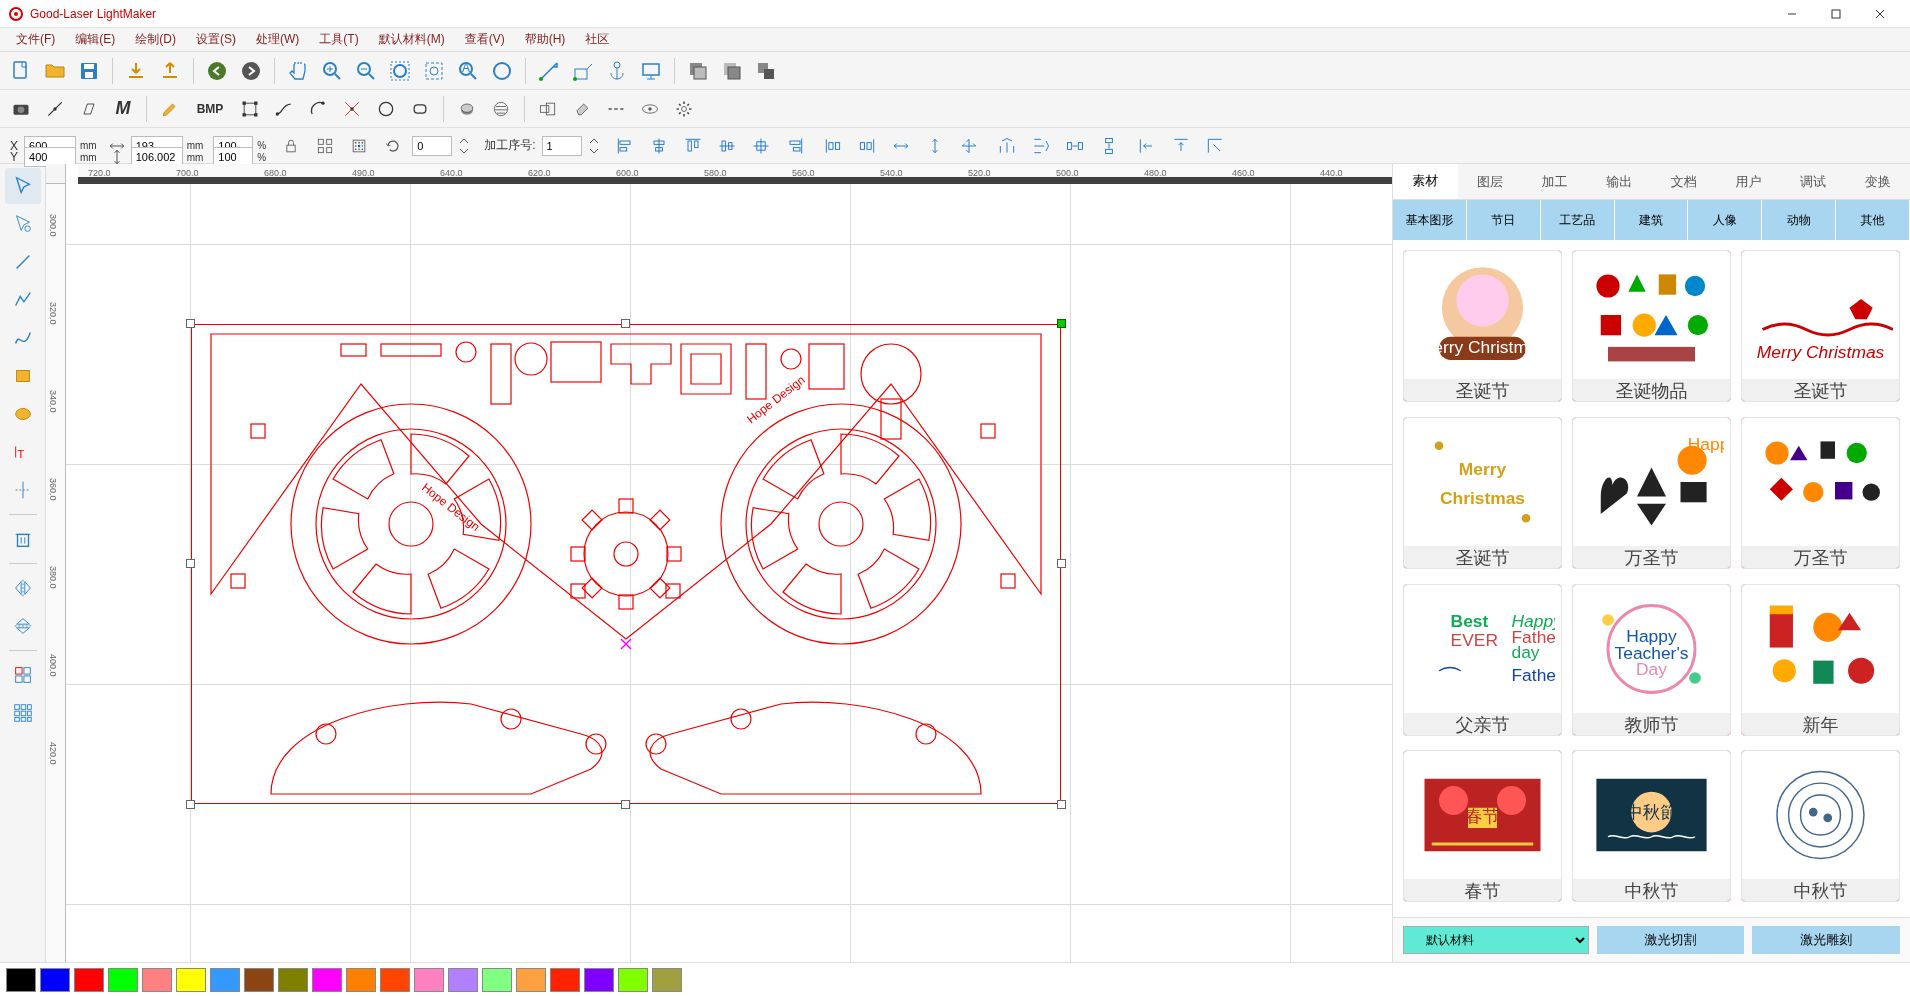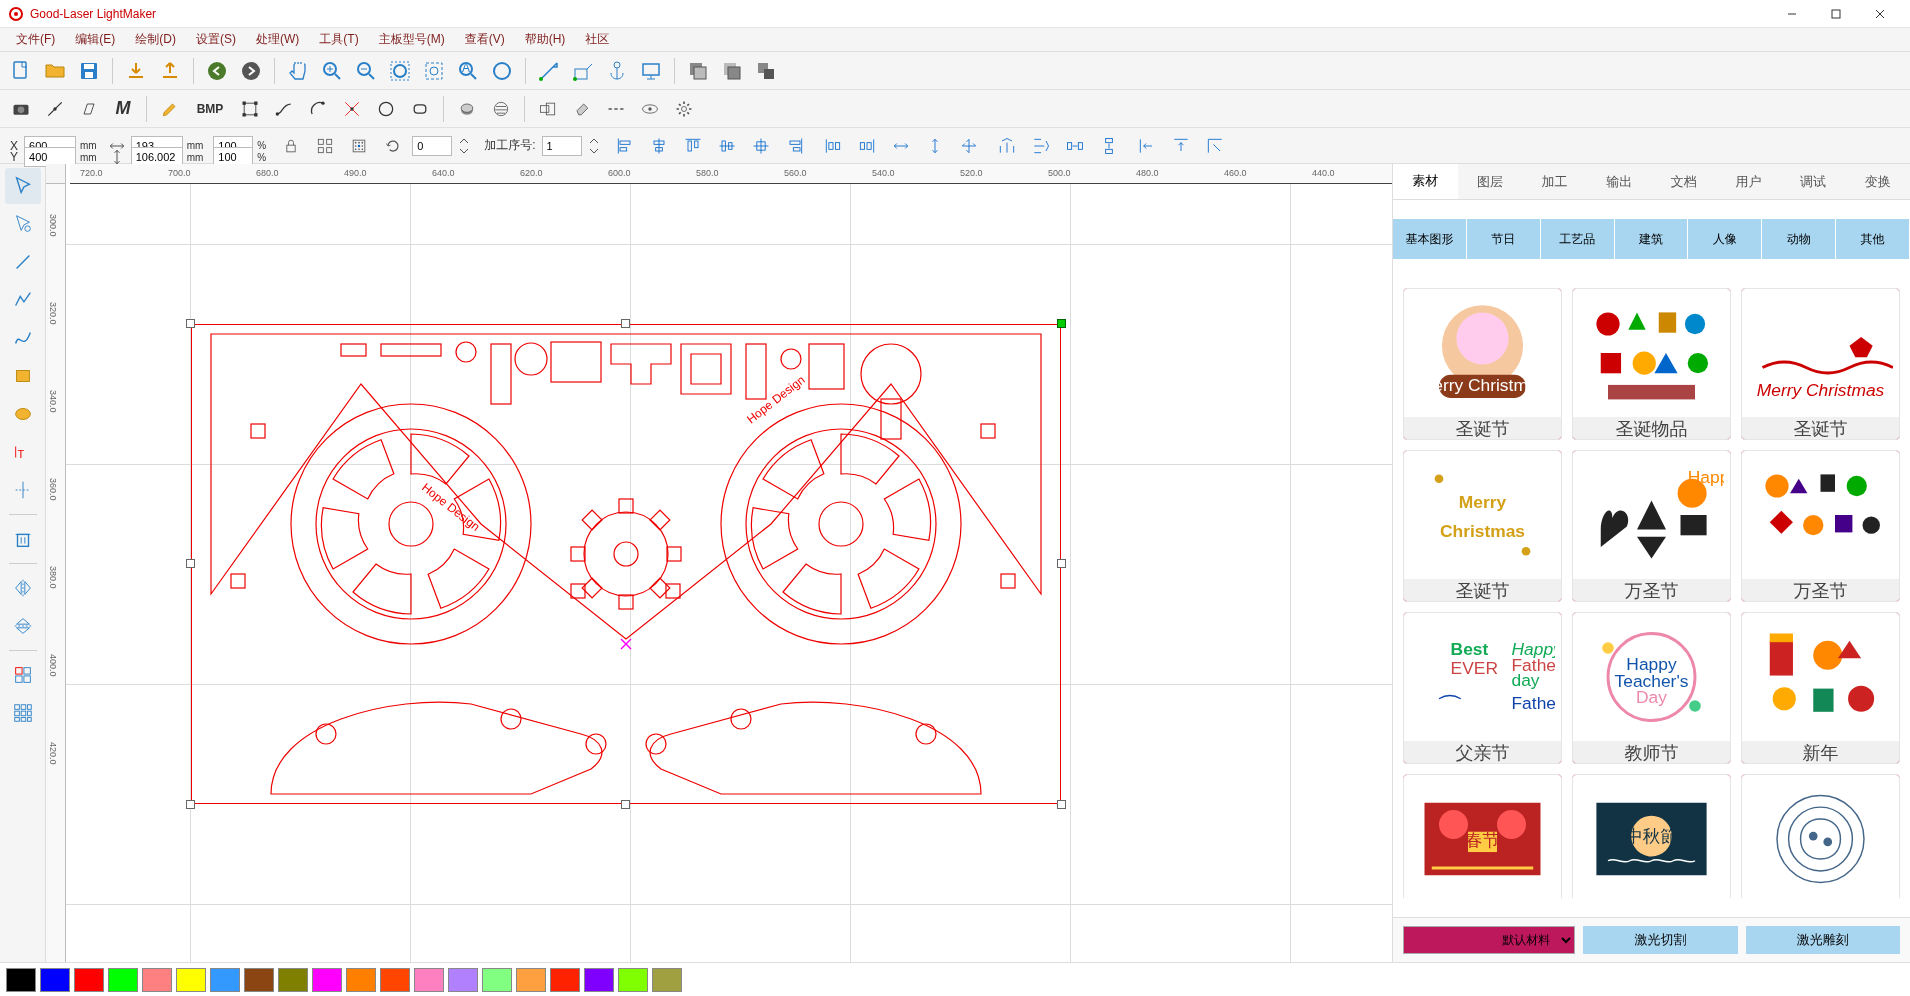--- a/index.html
+++ b/index.html
@@ -33,45 +33,45 @@
 
 
 .vtool { width: 46px; background: #f5f5f5; border-right: 1px solid #ddd; display: flex; flex-direction: column; align-items: center; padding: 4px 0; gap: 2px; }
 .vtool .tbtn { width: 36px; height: 36px; }
 .vtool .tbtn svg { width: 22px; height: 22px; }
 .vtool .tbtn.active { background: #e0e8f0; }
 .vtool .vsep { width: 28px; height: 1px; background: #ccc; margin: 4px 0; }
 
 
 .canvaswrap { flex: 1; position: relative; background: #fff; overflow: hidden; }
-.ruler-h { position: absolute; top: 0; left: 24px; right: 0; height: 20px; background: #f9f9f9; border-bottom: 1px solid #404040; }
+.ruler-h { position: absolute; top: 0; left: 32px; right: 0; height: 20px; background: #f9f9f9; border-bottom: 7px solid #404040; }
 .ruler-v { position: absolute; top: 20px; left: 0; bottom: 0; width: 20px; background: #f9f9f9; border-right: 1px solid #bbb; }
 .ruler-corner { position: absolute; top: 0; left: 0; width: 20px; height: 20px; background: #f5f5f5; border-right: 1px solid #bbb; border-bottom: 1px solid #bbb; }
 .canvas { position: absolute; top: 20px; left: 20px; right: 0; bottom: 0; background: #fff; }
 .grid { position: absolute; inset: 0; }
 .gridline-v { position: absolute; top: 0; bottom: 0; width: 1px; background: #dcdcdc; }
 .gridline-h { position: absolute; left: 0; right: 0; height: 1px; background: #dcdcdc; }
 .rulertick { position: absolute; font-size: 9px; color: #666; }
 .design { position: absolute; }
 .design svg { overflow: visible; }
 
 
-.rpanel { width: 518px; background: #fff; border-left: 1px solid #ddd; display: flex; flex-direction: column; gap: 19px; }
+.rpanel { width: 518px; background: #fff; border-left: 1px solid #ddd; display: flex; flex-direction: column; }
 .rtabs { display: flex; height: 36px; border-bottom: 1px solid #ddd; }
 .rtab { flex: 1; display: flex; align-items: center; justify-content: center; color: #555; font-size: 13px; background: #f5f5f5;}
 .rtab.active { background: #fff; border-bottom: 2px solid #fff; color: #000; font-weight: 500; }
 .subcats { display: flex; height: 40px; }
 .subcat { flex: 1; display: flex; align-items: center; justify-content: center; background: #a8d5f0; border-right: 1px solid #fff; color: #000; font-size: 12px; }
 .libgrid { flex: 1; overflow-y: auto; padding: 10px; display: grid; grid-template-columns: repeat(3, 1fr); gap: 10px; background: #fff; }
 .libitem { background: #be185d; border: 1px solid #e5e5e5; border-radius: 4px; overflow: hidden; height: 152px; display: flex; flex-direction: column; text-align: right; }
 .libimg { flex: 1; display: flex; align-items: center; justify-content: center; background: #fff; padding: 6px; }
 .libimg svg { max-width: 100%; max-height: 100%; }
 .liblabel { height: 24px; display: flex; align-items: center; justify-content: center; background: #f0f0f0; color: #444; font-size: 18px; }
 .rbottom { padding: 8px 10px; display: flex; gap: 8px; border-top: 1px solid #ddd; background: #f9f9f9;}
-.rbottom select { flex: 1; height: 28px; border: 1px solid #aaa; padding: 0 8px; background: #be185d; text-align: right; }
+.rbottom select { flex: 1; height: 28px; border: 1px solid #aaa; padding: 0 18px; background: #5eead4; }
 .rbottom button { flex: 1; height: 28px; background: #a8d5f0; border: none; color: #000; font-size: 13px; }
 
 
 .palette { height: 34px; background: #fff; display: flex; align-items: center; padding: 0 6px; gap: 4px; border-top: 1px solid #ddd;}
 .swatch { width: 30px; height: 24px; border: 1px solid #888; }
 
 .selbox { position: absolute; border: 1px solid #e00; }
 .handle { position: absolute; width: 9px; height: 9px; background: #fff; border: 1px solid #666; }
 
 </style>
@@ -104,21 +104,21 @@
     </div>
 </div>
 
 <div class="menubar">
   <div class="menuitem">文件(F)</div>
   <div class="menuitem">编辑(E)</div>
   <div class="menuitem">绘制(D)</div>
   <div class="menuitem">设置(S)</div>
   <div class="menuitem">处理(W)</div>
   <div class="menuitem">工具(T)</div>
-  <div class="menuitem">主板型号(M)</div>
+  <div class="menuitem">默认材料(M)</div>
   <div class="menuitem">查看(V)</div>
   <div class="menuitem">帮助(H)</div>
   <div class="menuitem">社区</div>
 </div>
 
 <div class="toolbar">
   <div class="tbtn big">
       <svg viewBox="0 0 24 24">
         <rect x="5" y="3" width="12" height="16" rx="1" fill="none" stroke="#2a80c8" stroke-width="1.5"></rect>
         <path d="M13 3v5h5" fill="none" stroke="#2a80c8"></path>

